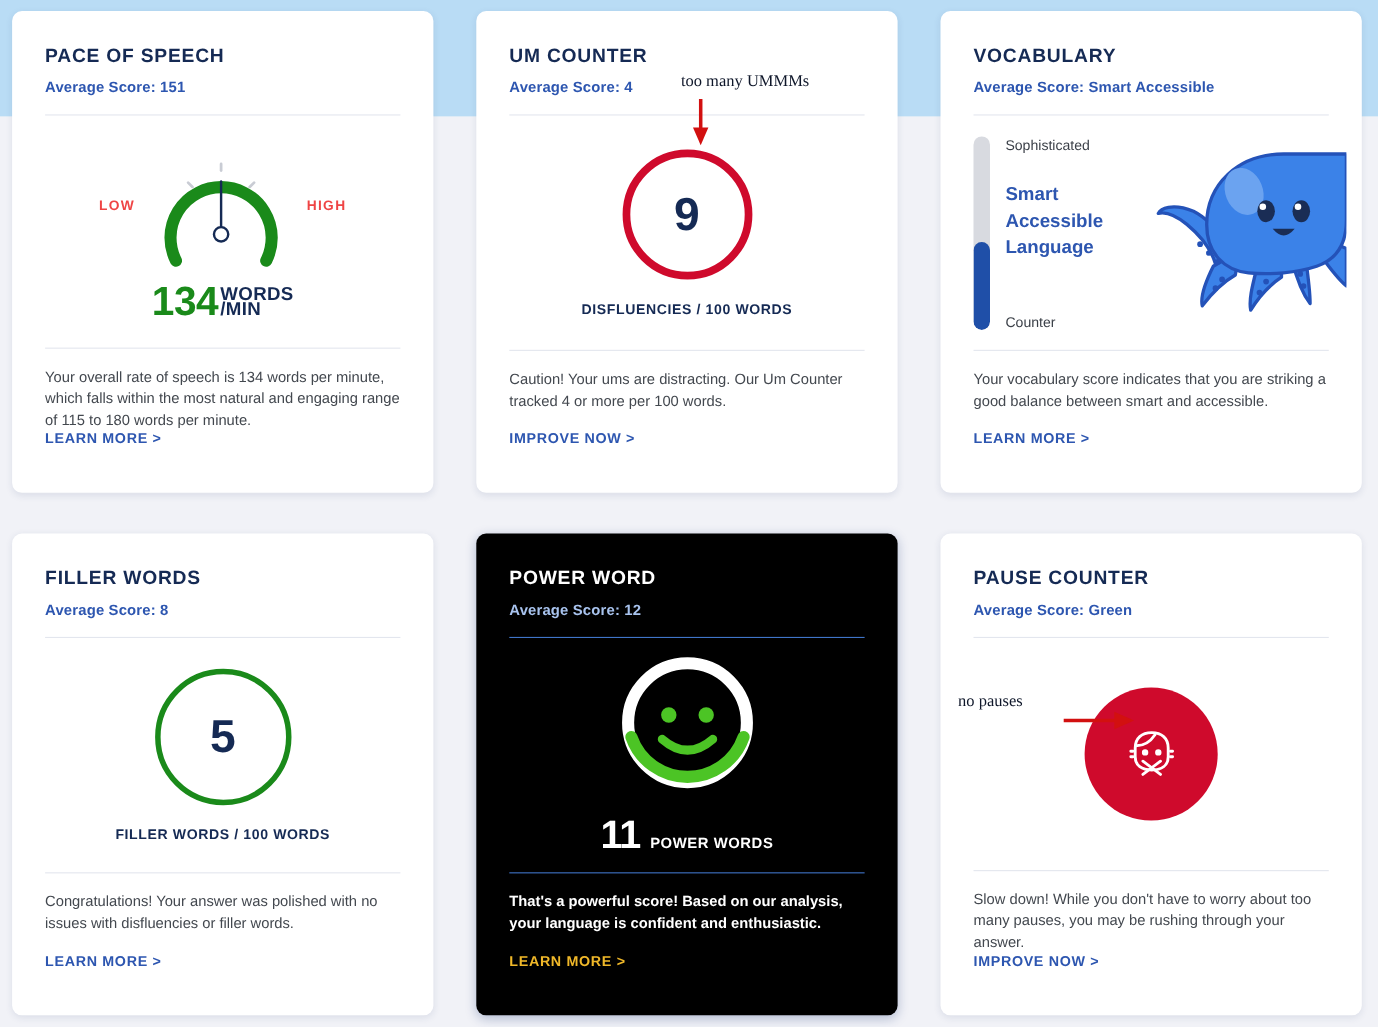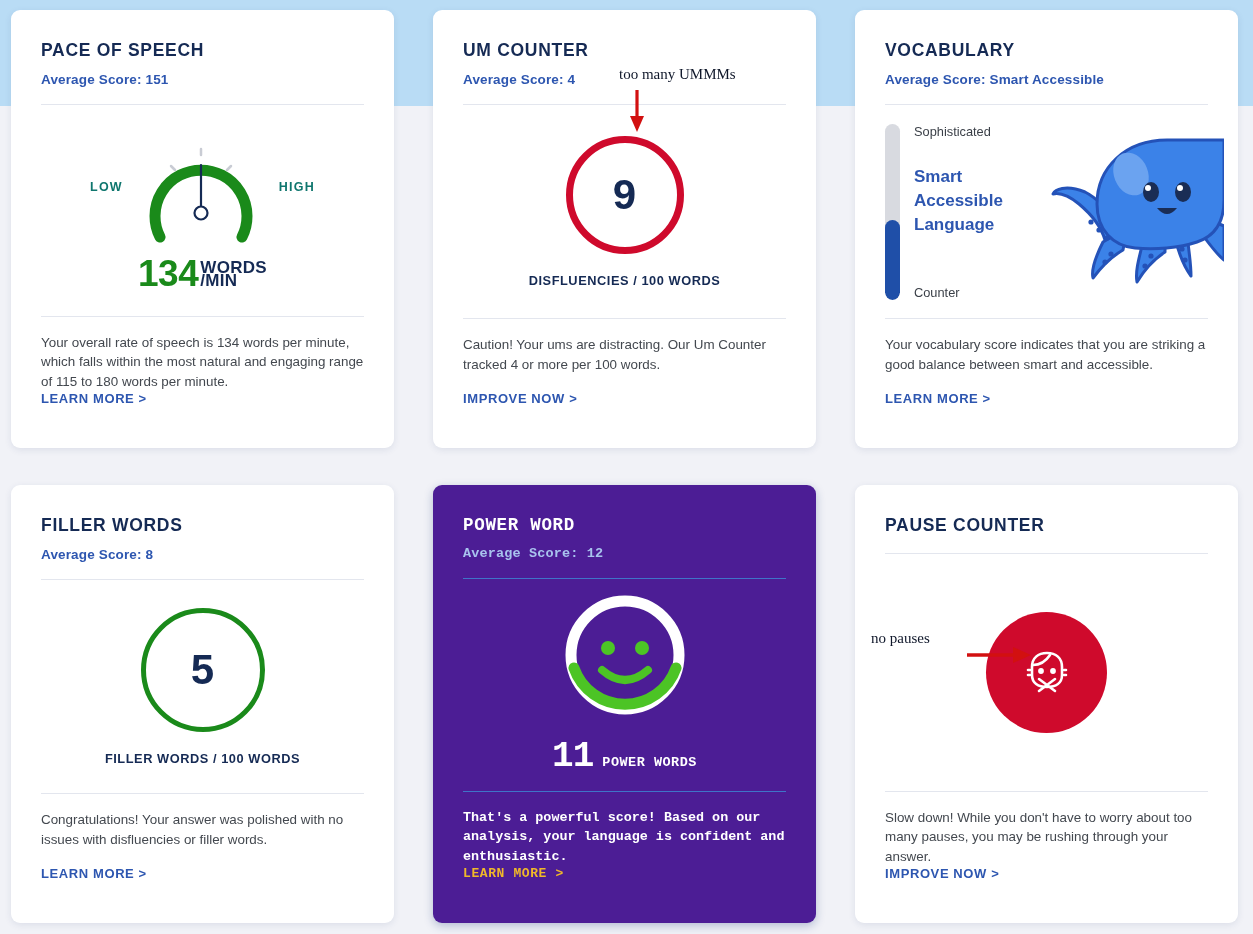--- a/index.html
+++ b/index.html
@@ -48,23 +48,22 @@
     background: #ffffff;
     border-radius: 9px;
     box-shadow: 0 2px 7px rgba(40,60,110,0.10);
     padding: 30px 30px 16px 30px;
     display: flex;
     flex-direction: column;
     position: relative;
     overflow: visible;
   }
   .card.highlight {
-    background: #4c1d95;
+    background: #000000;
     box-shadow: 0 3px 10px rgba(20,50,120,0.28);
-    font-family: Liberation Mono, monospace;
   }
 
   .card-title {
     font-size: 17.5px;
     font-weight: bold;
     letter-spacing: 0.7px;
     color: #152a54;
     text-transform: uppercase;
   }
   .card.highlight .card-title { color: #ffffff; }
@@ -116,21 +115,21 @@
     cursor: pointer;
   }
   .card.highlight .link { color: #f0b829; }
 
   
   .gauge-wrap { display: flex; align-items: center; justify-content: center; gap: 0; width: 100%; }
   .gauge-label {
     font-size: 12.5px;
     font-weight: bold;
     letter-spacing: 1.2px;
-    color: #0f766e;
+    color: #ef4444;
     text-align: center;
   }
   .gauge-label.low { margin-right: 14px; }
   .gauge-label.high { margin-left: 14px; }
 
   .reading {
     display: flex;
     align-items: center;
     justify-content: center;
     margin-top: 4px;
@@ -411,20 +410,21 @@
       </div>
     </div>
 
     <div class="divider-bottom"></div>
     <div class="desc">That's a powerful score! Based on our analysis, your language is confident and enthusiastic.</div>
     <div class="link">LEARN MORE &gt;</div>
   </div>
 
   <div class="card">
     <div class="card-title">PAUSE COUNTER</div>
+    <div class="card-sub">Average Score: Green</div>
     <div class="divider"></div>
 
     <div class="annot" style="left:16px; top:145px;">no pauses</div>
     <svg class="annot-svg" style="left:110px; top:158px;" width="70" height="24">
       <line x1="2" y1="12" x2="50" y2="12" stroke="#d21010" stroke-width="3.4"></line>
       <polygon points="66,12 48,4 48,20" fill="#d21010"></polygon>
     </svg>
 
     <div class="viz">
       <div class="disc">

